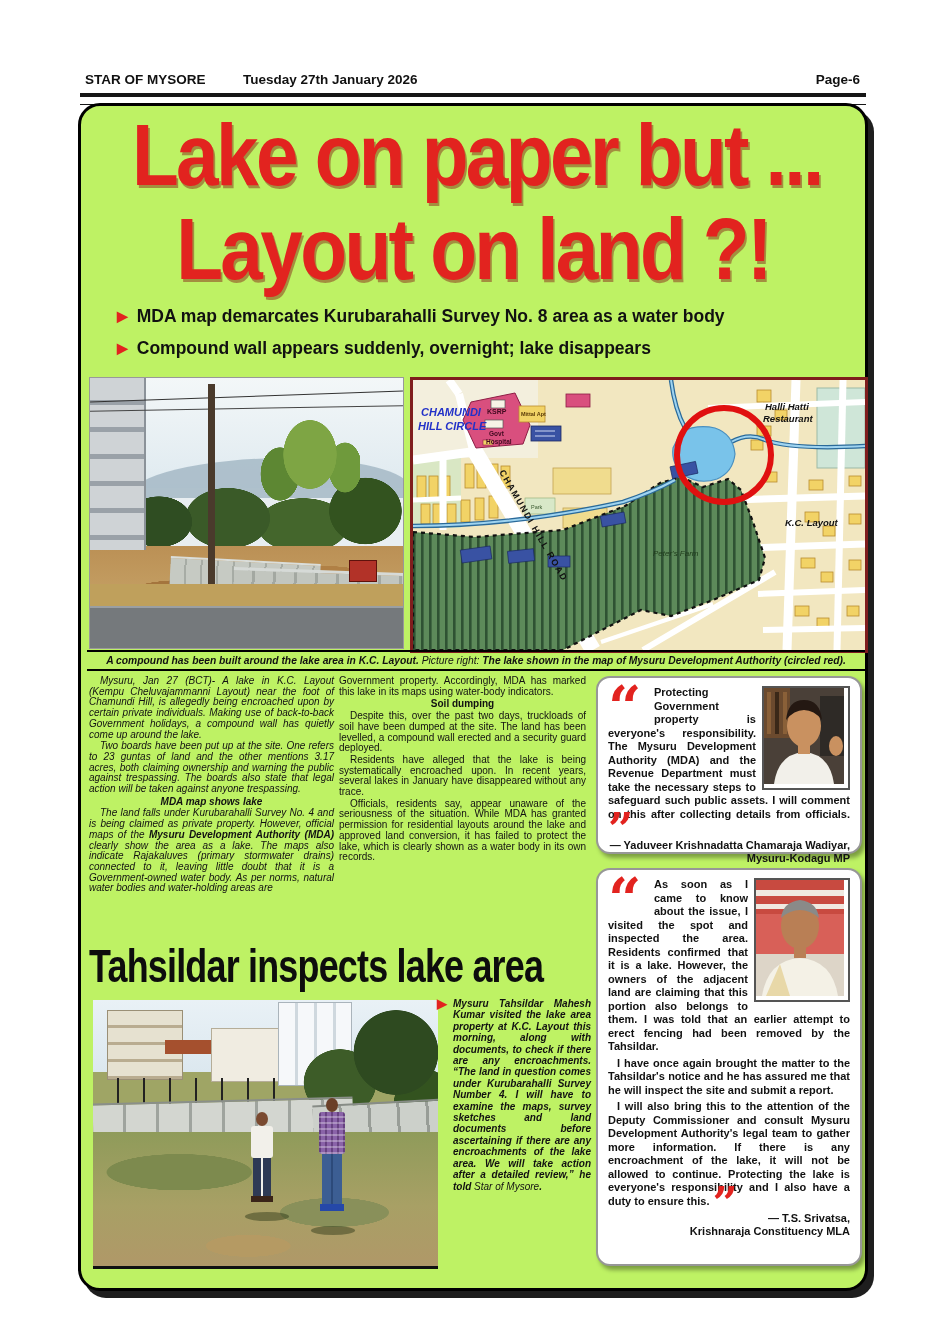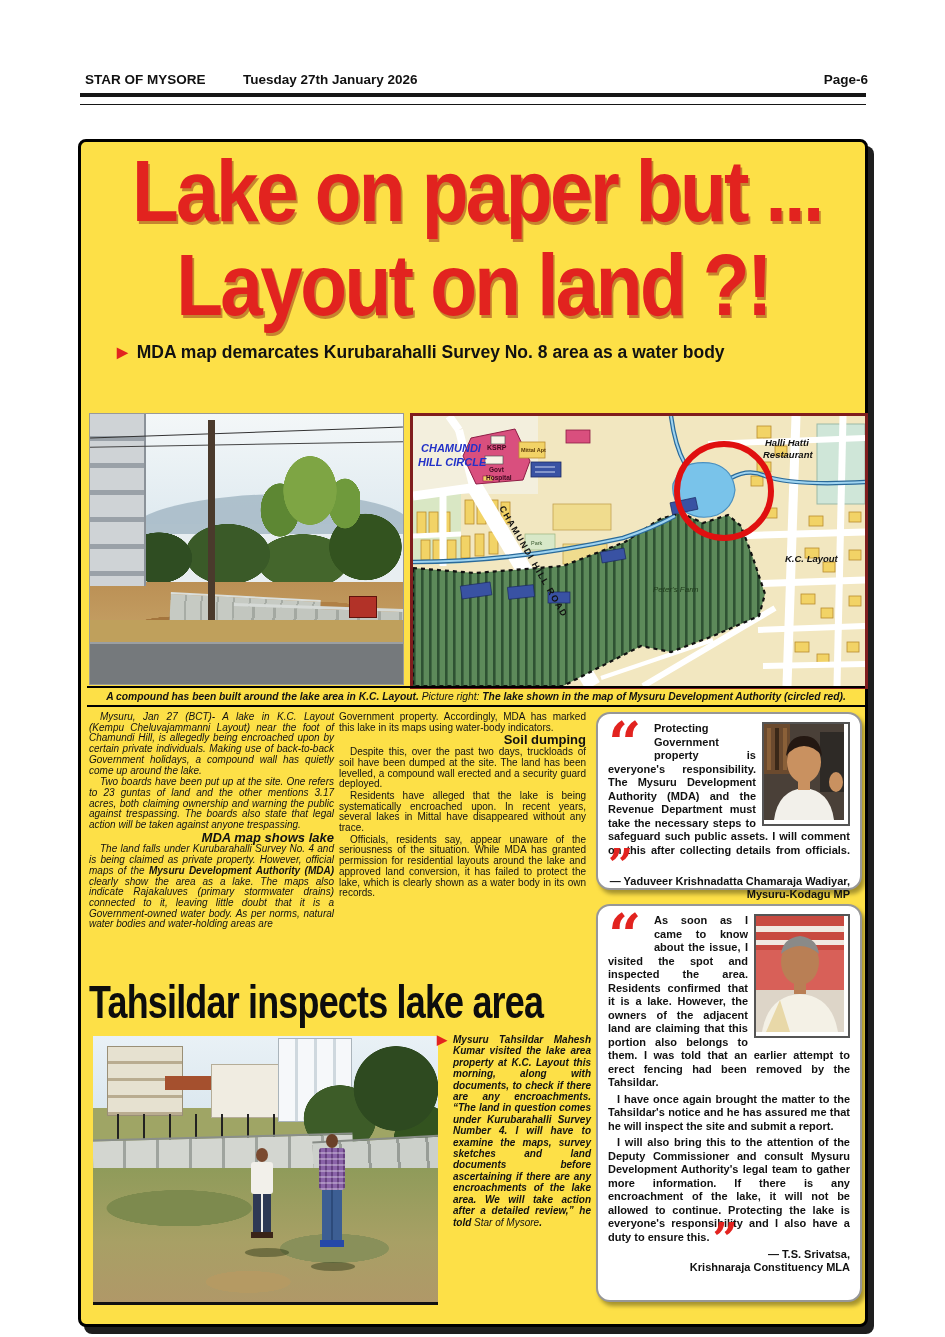--- a/index.html
+++ b/index.html
@@ -2,26 +2,26 @@
 <html><head>
 <meta charset="utf-8">
 <style>
   html,body{margin:0;padding:0;background:#fff;}
   .page{position:relative;width:945px;height:1337px;background:#fff;
         font-family:"Liberation Sans",sans-serif;color:#111;overflow:hidden;}
   
   .hdr{position:absolute;top:72px;left:85px;width:783px;height:20px;font-weight:bold;font-size:13.5px;}
   .hdr .masthead{position:absolute;left:0;top:0;}
   .hdr .hdate{position:absolute;left:158px;top:0;}
-  .hdr .hpage{position:absolute;right:0;top:0;padding-left:34px;}
+  .hdr .hpage{position:absolute;right:8px;top:0;padding-left:34px;}
   .hrule{position:absolute;top:93px;left:80px;width:786px;height:7px;
          border-top:4px solid #161616;border-bottom:1.5px solid #161616;}
   
-  .content-box{position:absolute;top:103px;left:78px;width:784px;height:1182px;background:#fde047;
-               border:3.5px solid #000;border-radius:8px;box-shadow:6px 7px 0 #1e1e1e;margin-top:36px;}
+  .content-box{position:absolute;top:103px;left:78px;width:784px;height:1182px;background:#bef264;
+               border:3.5px solid #000;border-radius:22px;box-shadow:6px 7px 0 #1e1e1e;}
   
   .headline{position:absolute;top:2px;left:0;width:100%;text-align:center;color:#e2231f;font-weight:bold;margin:0;}
   .hl-line{display:block;font-size:88px;line-height:94px;letter-spacing:-3px;
            transform:scaleX(0.87);transform-origin:50% 50%;white-space:nowrap;
            text-shadow:2px 2.5px 0 rgba(130,20,18,0.45);}
   
   .bullets{position:absolute;top:200px;left:36px;width:720px;list-style:none;margin:0;padding:0;}
   .bullets li{font-size:17.5px;font-weight:bold;margin-bottom:11px;white-space:nowrap;}
   .tri{color:#e2231f;font-size:14px;margin-right:9px;vertical-align:1px;}
   
@@ -61,21 +61,21 @@
   
   .caption{position:absolute;top:544px;left:6px;width:770px;border-top:2.5px solid #000;border-bottom:2.5px solid #000;
            padding:3px 4px;font-size:10.3px;font-style:italic;text-align:center;font-weight:bold;}
   .caption .cap-mid{font-weight:normal;}
   
   .col{position:absolute;top:570px;font-size:10px;line-height:10.7px;text-align:justify;}
   .col1{left:8px;width:245px;font-style:italic;}
   .col2{left:258px;width:247px;}
   .col p{margin:0 0 1px 0;text-indent:11px;}
   .col p.noindent{text-indent:0;}
-  .col h3{margin:2px 0 1px 0;font-size:13px;text-align:right;text-indent:0;}
+  .col h3{margin:2px 0 1px 0;font-size:10px;text-align:center;text-indent:0;}
   
   .quote-box{position:absolute;left:515px;width:266px;border:2px solid #979797;border-radius:14px;
              background:#fff;box-shadow:3px 4px 4px rgba(0,0,0,.35);padding:8px 10px;box-sizing:border-box;}
   .qb1{top:570px;height:178px;}
   .qb2{top:762px;height:398px;}
   .oq{float:left;color:#e2231f;font-family:"DejaVu Serif",serif;font-size:58px;line-height:44px;
       height:36px;width:46px;font-weight:bold;}
   .cq{color:#e2231f;font-family:"DejaVu Serif",serif;font-size:44px;line-height:0;vertical-align:-14px;font-weight:bold;}
   .portrait{float:right;border:2px solid #555;margin:0 0 4px 6px;overflow:hidden;}
   .pt1{width:84px;height:100px;}
@@ -138,20 +138,21 @@
 
   <div class="content-box">
 
     <h1 class="headline">
       <span class="hl-line">Lake on paper but ...</span>
       <span class="hl-line">Layout on land ?!</span>
     </h1>
 
     <ul class="bullets">
       <li><span class="tri">▶</span><span>MDA map demarcates Kurubarahalli Survey No. 8 area as a water body</span></li>
+      <li><span class="tri">▶</span><span>Compound wall appears suddenly, overnight; lake disappears</span></li>
     </ul>
 
     <div class="media-row">
 
       <div class="photo1">
         <div class="p1-sky"></div>
         <div class="p1-hill"></div>
         <div class="p1-trees"></div>
         <div class="p1-bamboo"></div>
         <div class="p1-ground"></div>
@@ -298,21 +299,21 @@
       <p>Mysuru, Jan 27 (BCT)- A lake in K.C. Layout (Kempu Cheluvajammanni Layout) near the foot of Chamundi Hill, is allegedly being encroached upon by certain private individuals. Making use of back-to-back Government holidays, a compound wall has quietly come up around the lake.</p>
       <p>Two boards have been put up at the site. One refers to 23 guntas of land and the other mentions 3.17 acres, both claiming ownership and warning the public against trespassing. The boards also state that legal action will be taken against anyone trespassing.</p>
       <h3>MDA map shows lake</h3>
       <p><span>The land falls under Kurubarahalli Survey No. 4 and is being claimed as private property. However, official maps of the </span><b>Mysuru Development Authority (MDA)</b><span> clearly show the area as a lake. The maps also indicate Rajakaluves (primary stormwater drains) connected to it, leaving little doubt that it is a Government-owned water body. As per norms, natural water bodies and water-holding areas are</span></p>
     </div>
 
     <div class="col col2">
       <p class="noindent">Government property. Accordingly, MDA has marked this lake in its maps using water-body indicators.</p>
       <h3>Soil dumping</h3>
       <p>Despite this, over the past two days, truckloads of soil have been dumped at the site. The land has been levelled, a compound wall erected and a security guard deployed.</p>
-      <p>Residents have alleged that the lake is being systematically encroached upon. In recent years, several lakes in Mittal have disappeared without any trace.</p>
+      <p>Residents have alleged that the lake is being systematically encroached upon. In recent years, several lakes in January have disappeared without any trace.</p>
       <p>Officials, residents say, appear unaware of the seriousness of the situation. While MDA has granted permission for residential layouts around the lake and approved land conversion, it has failed to protect the lake, which is clearly shown as a water body in its own records.</p>
     </div>
 
     <aside class="quote-box qb1">
       <span class="oq">“</span>
       <span class="portrait pt1">
         <svg width="80" height="96" viewBox="0 0 80 96">
           <rect width="80" height="96" fill="#4a4038"></rect>
           <rect x="0" y="0" width="26" height="50" fill="#6b4a2e"></rect>
           <rect x="3" y="4" width="4" height="42" fill="#8a6038"></rect>

